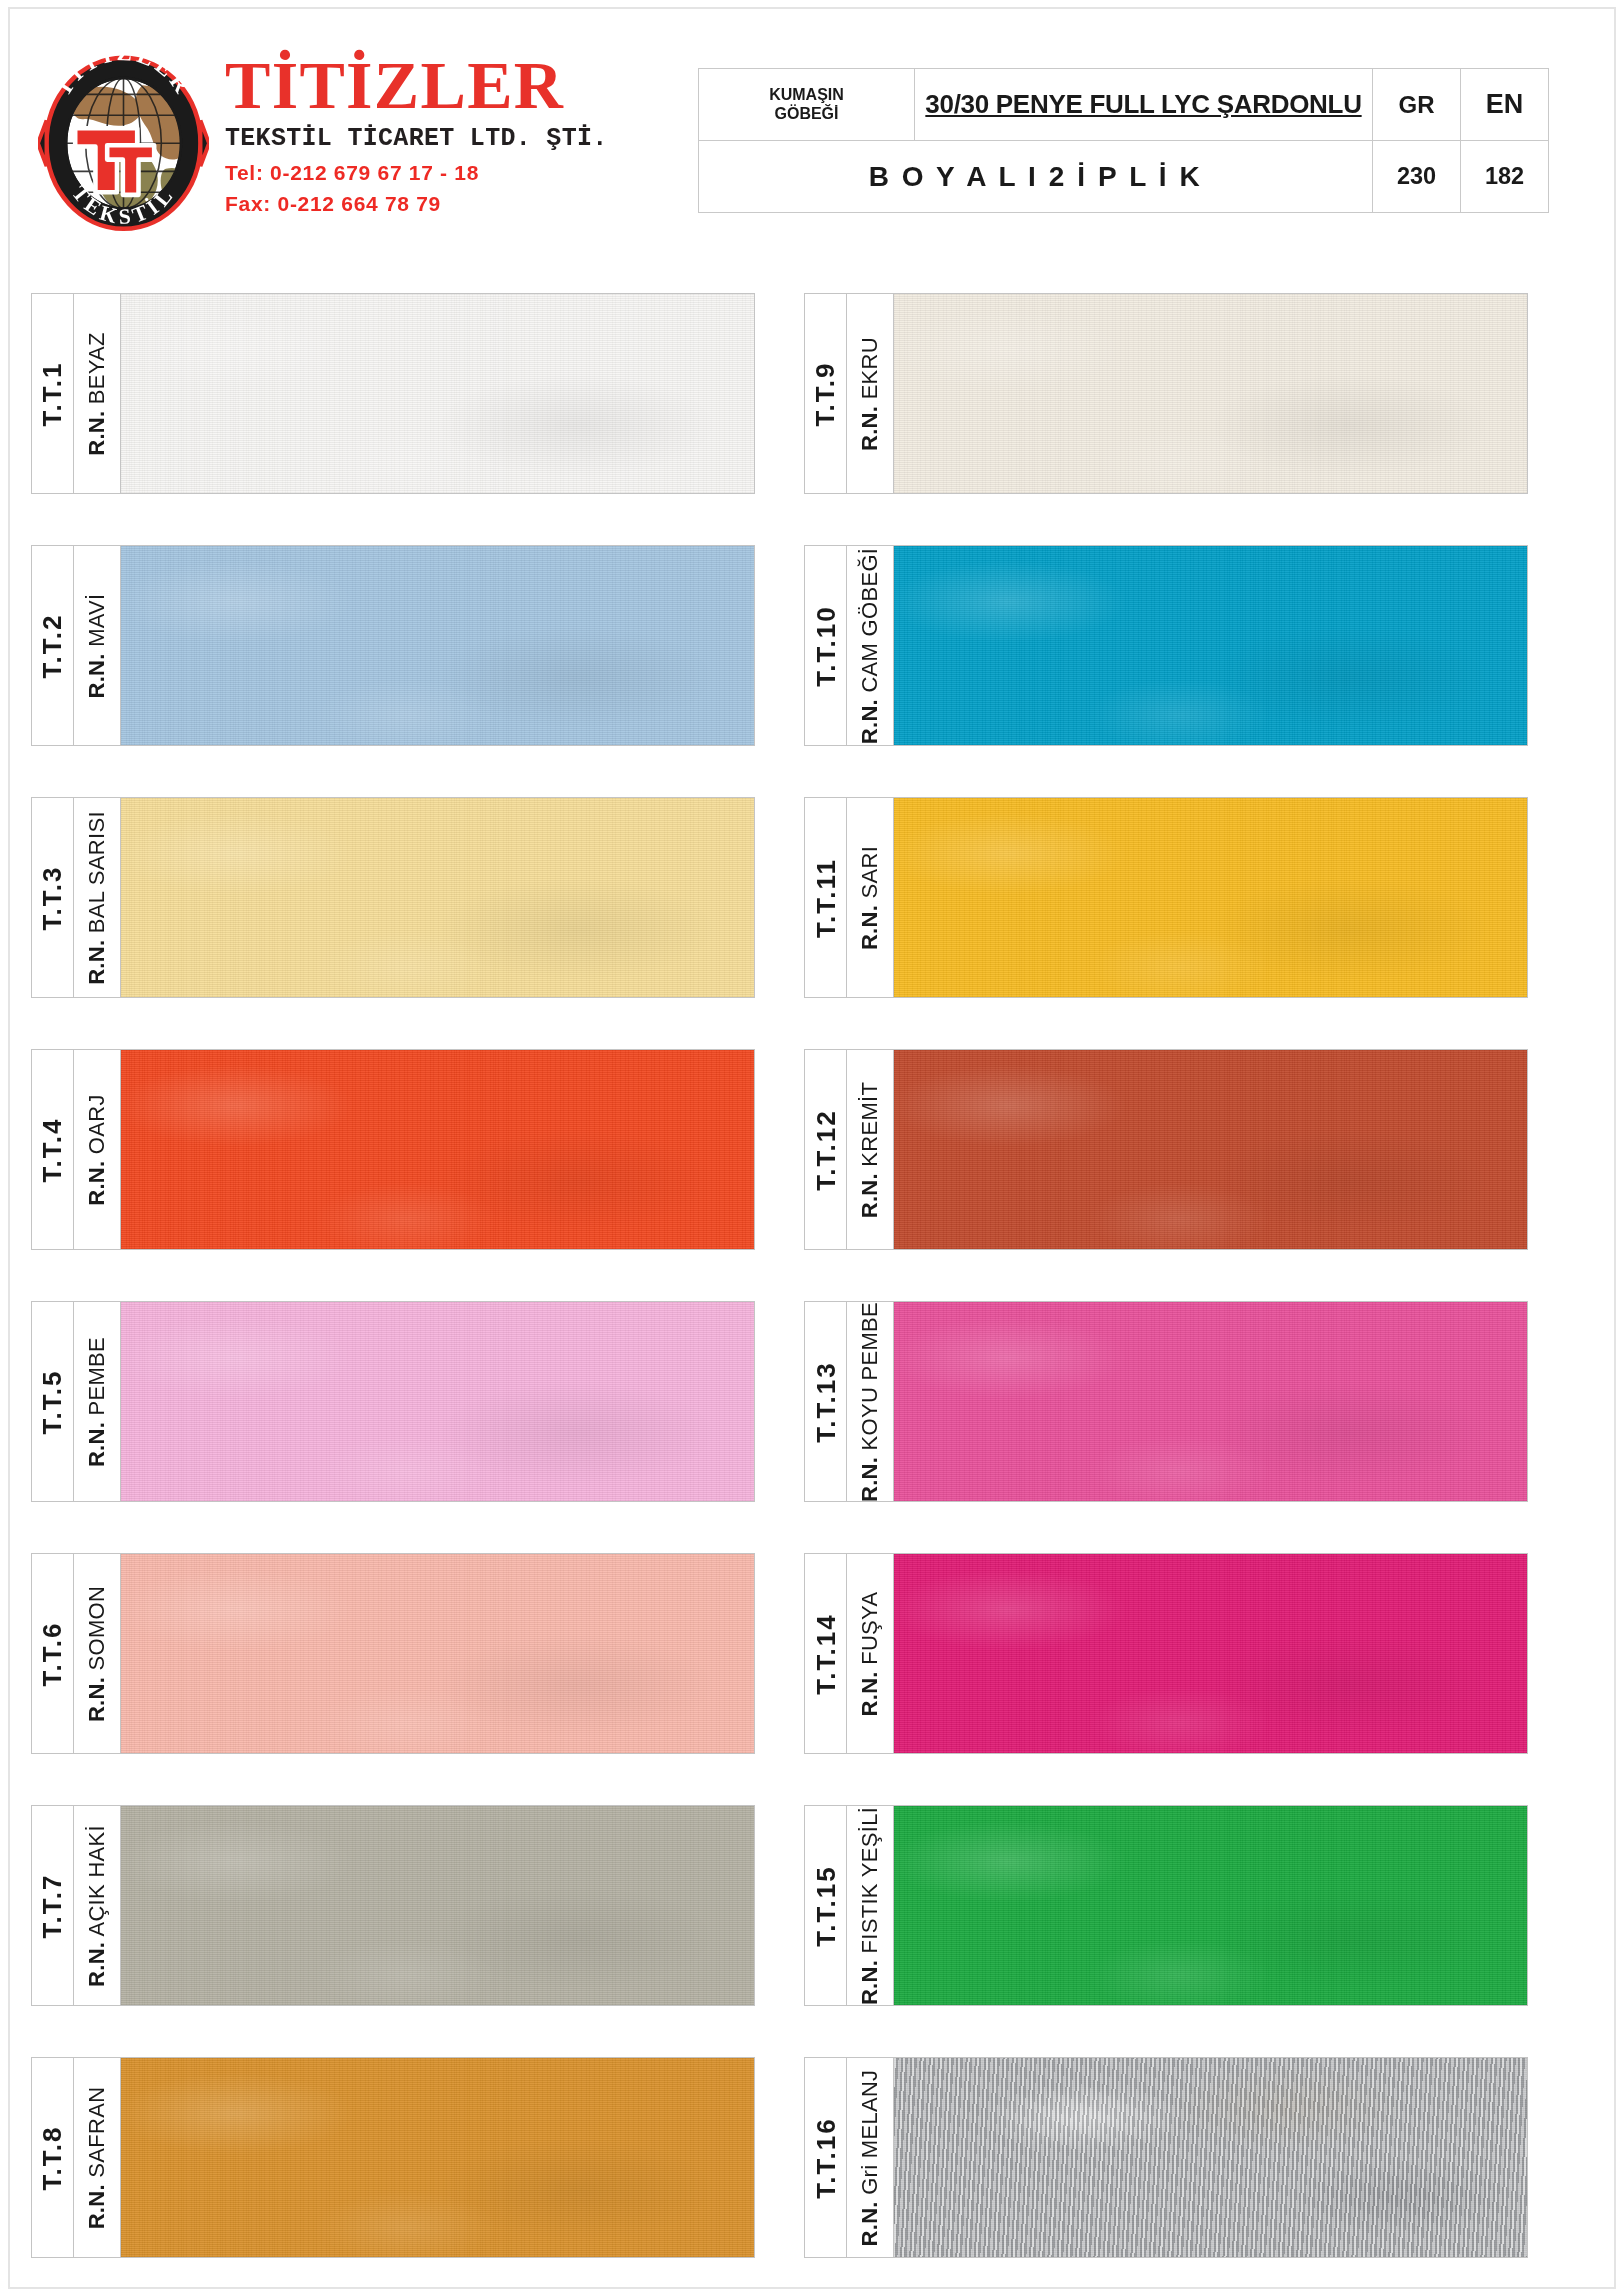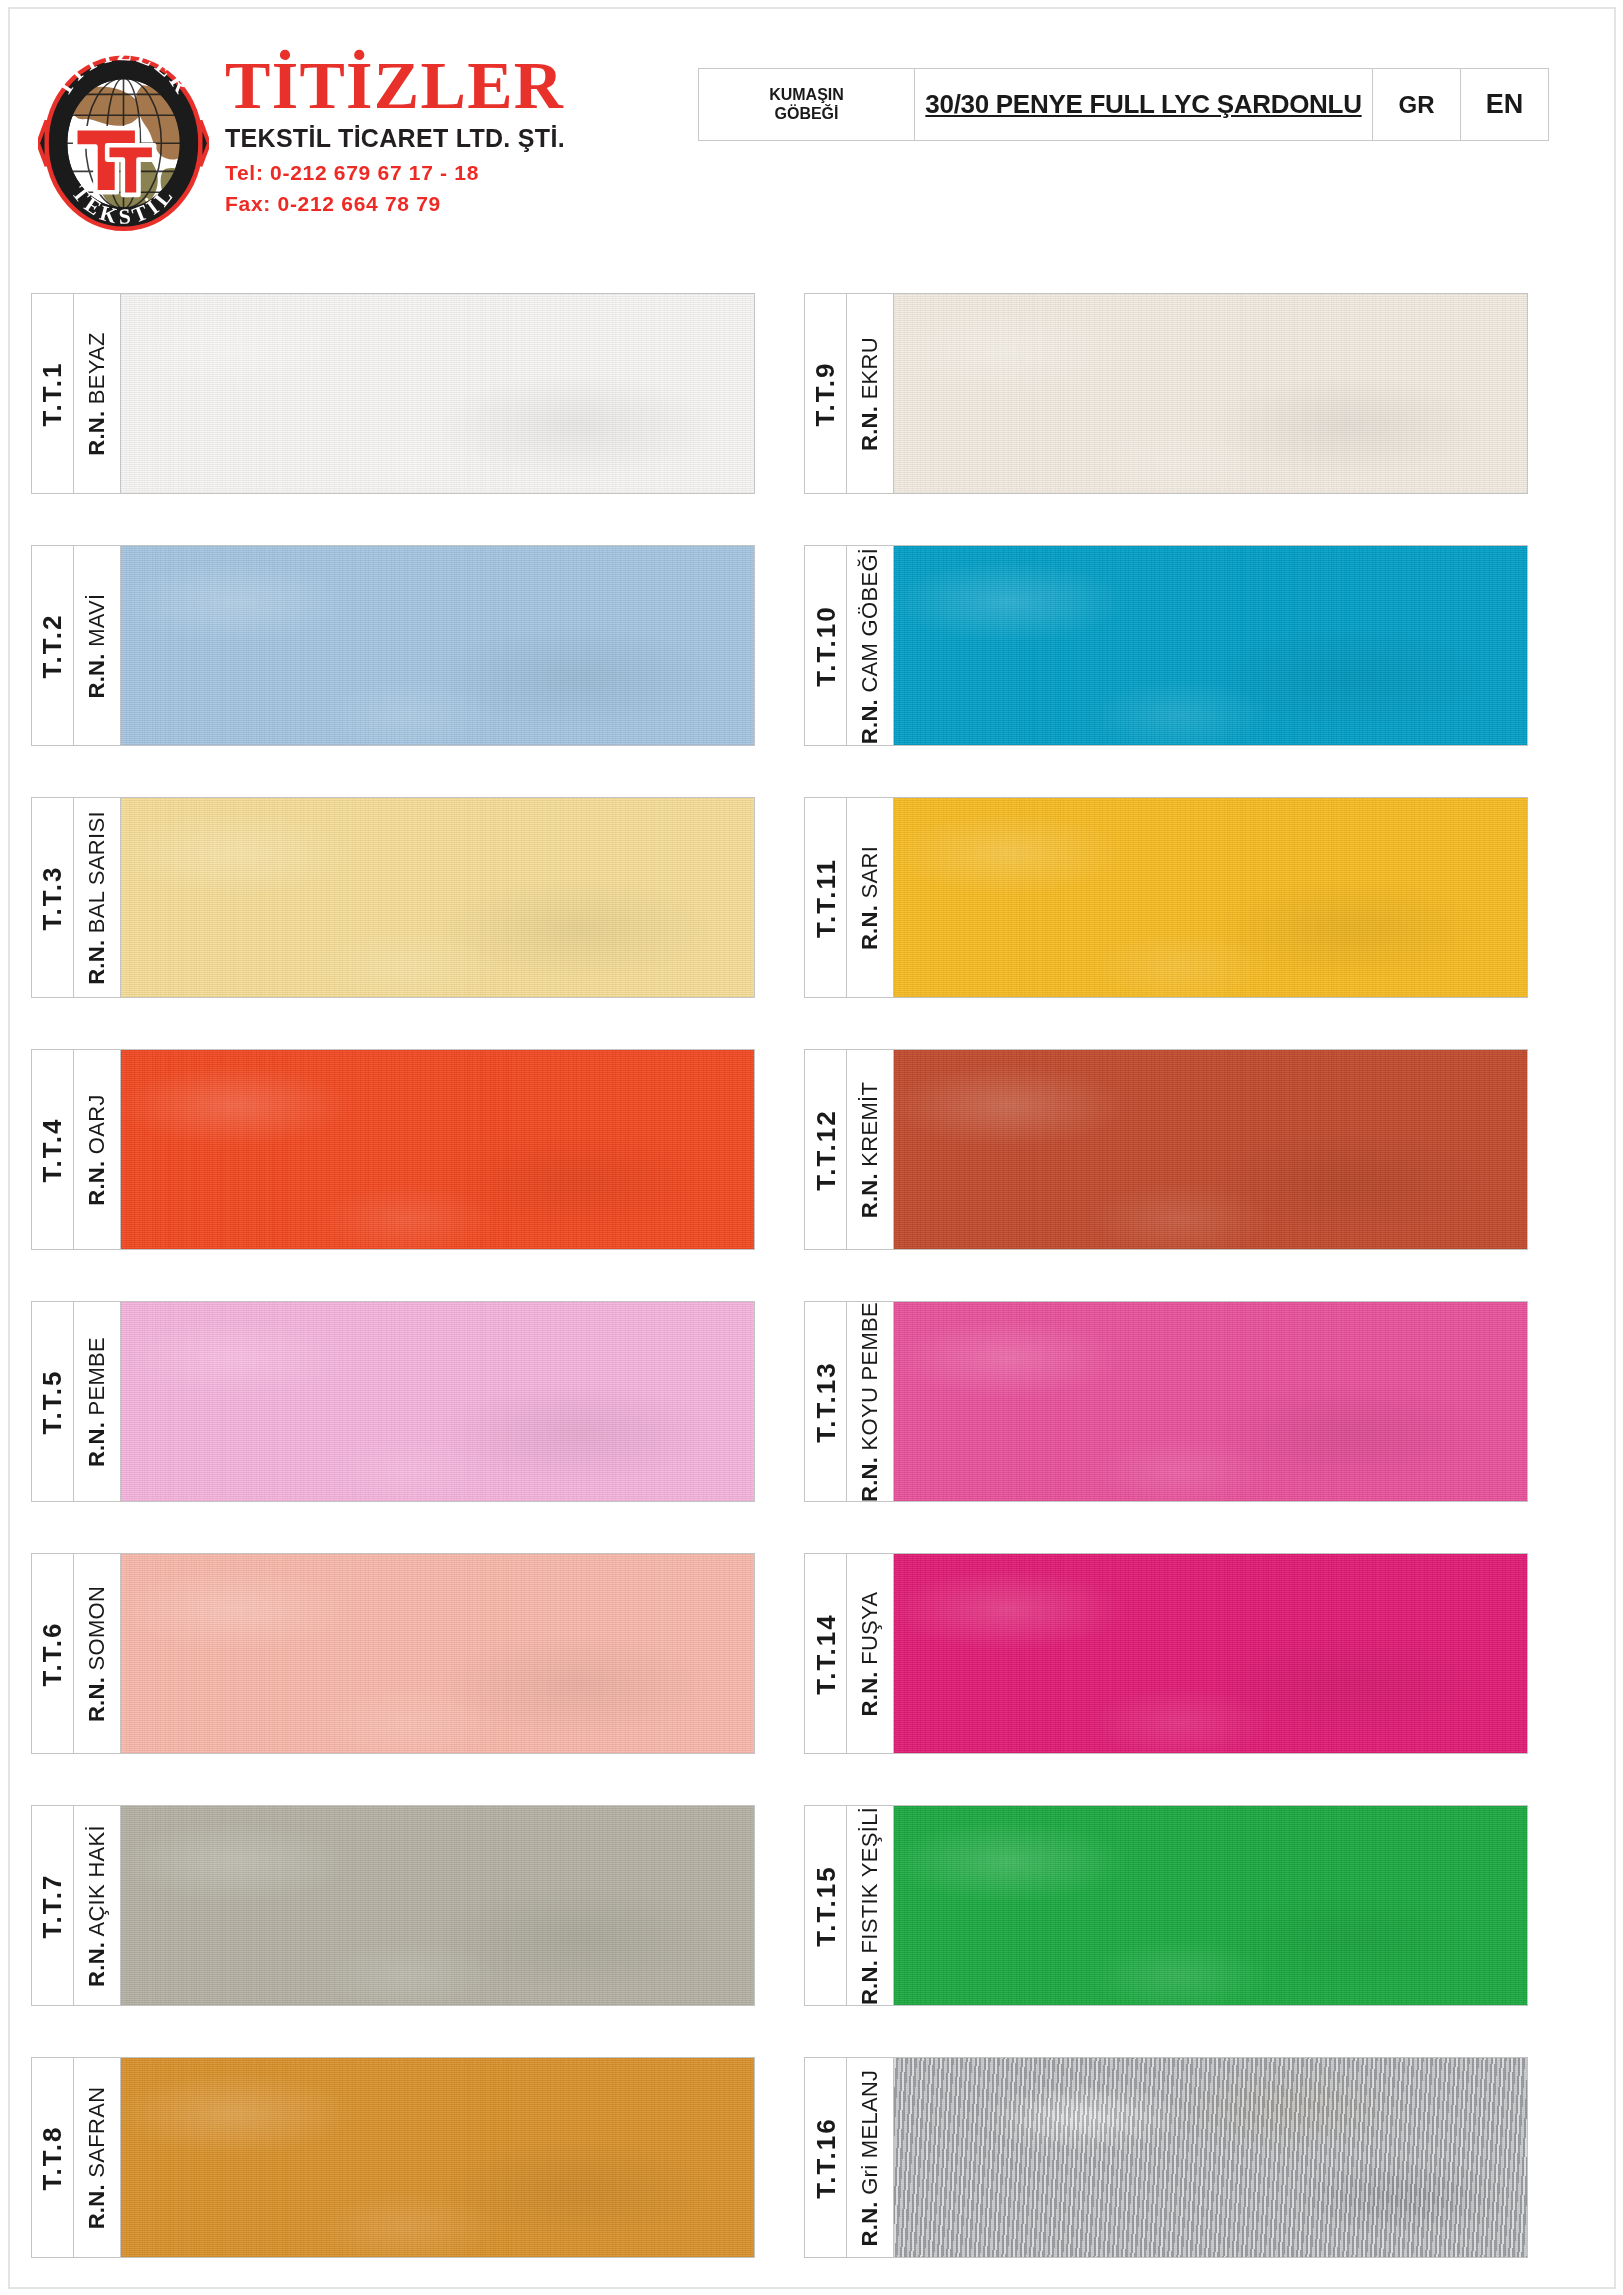--- a/index.html
+++ b/index.html
@@ -44,21 +44,21 @@
   .brand-name {
     font-family: "Liberation Serif", serif;
     font-size: 68px;
     font-weight: 700;
     color: #e8312a;
     letter-spacing: 1.3px;
     line-height: 1.0;
     white-space: nowrap;
   }
   .brand-sub {
-    font-family: Liberation Sans, sans-serif;
+    font-family: Liberation Mono, monospace;
     font-size: 25px;
     font-weight: 700;
     color: #231f20;
     letter-spacing: 0.3px;
     margin-top: 5.2px;
     white-space: nowrap;
   }
   .brand-tel, .brand-fax {
     font-family: "Liberation Sans", sans-serif;
     font-size: 21px;
@@ -258,20 +258,25 @@
       <tbody>
           <tr>
         <td class="sc-label" rowspan="1">
           <span>KUMAŞIN</span><br>
           <span>GÖBEĞİ</span>
         </td>
         <td class="sc-type">30/30  PENYE FULL LYC ŞARDONLU</td>
         <td class="sc-gr-h">GR</td>
         <td class="sc-en-h">EN</td>
       </tr>
+      <tr>
+        <td class="sc-product" colspan="2">B O Y A L I  2  İ P L İ K</td>
+        <td class="sc-gr-v">230</td>
+        <td class="sc-en-v">182</td>
+      </tr>
     </tbody>
       </table>
   </div>
 
   <div class="grid">
     <div class="col col-left" id="col-left">
         <div class="row">
           <div class="cell-code">
             <span class="vtext code-text">T.T.1</span>
           </div>

